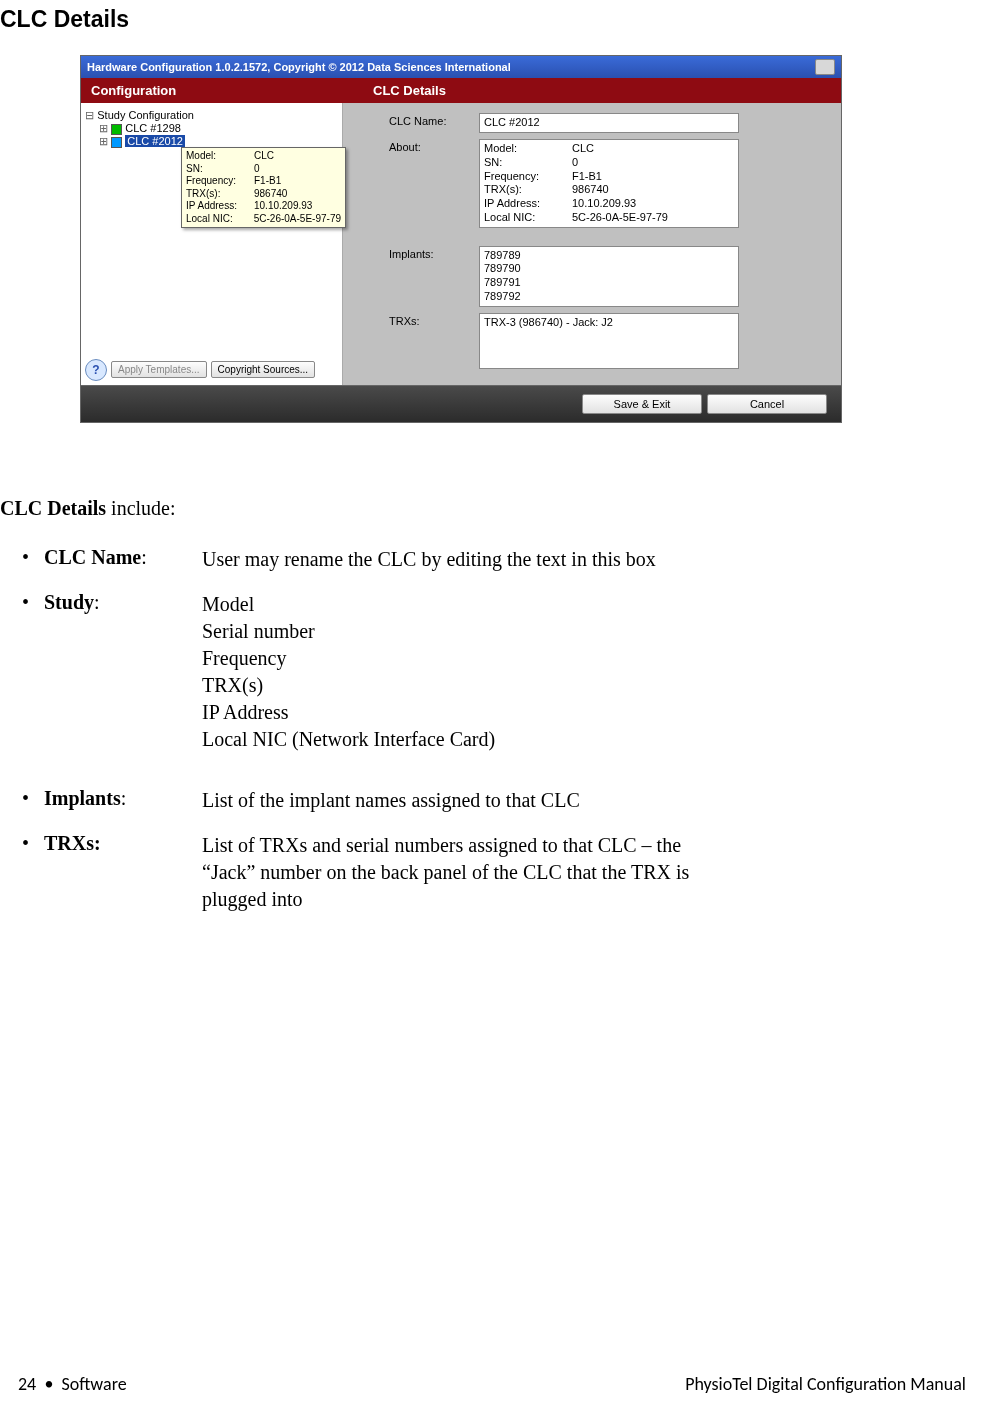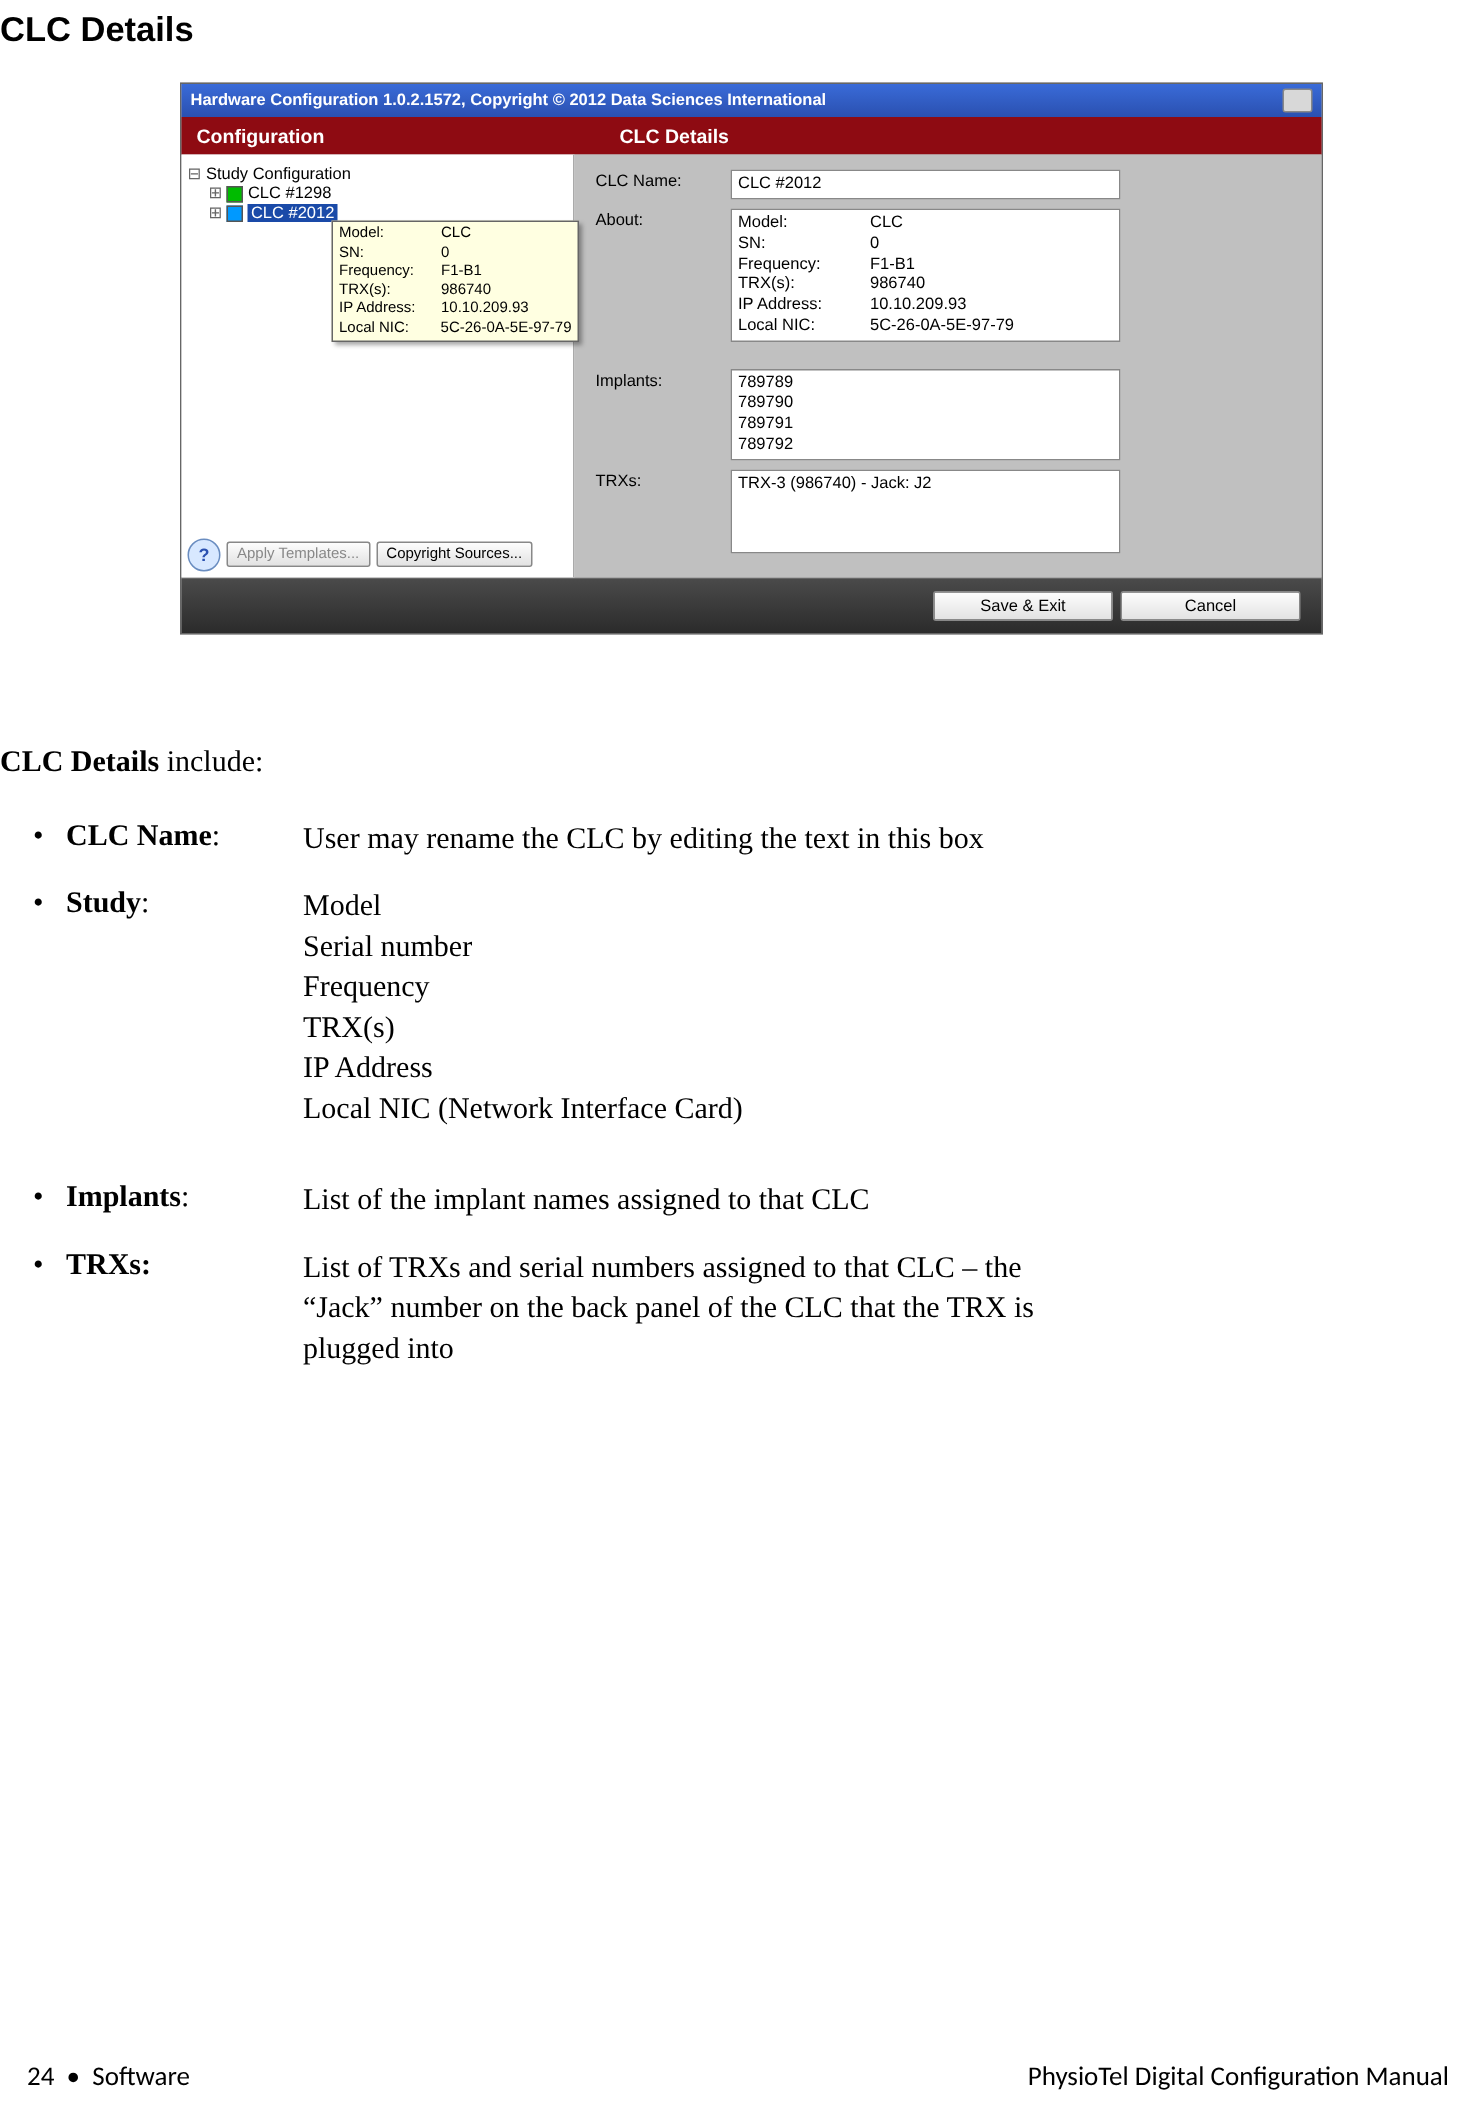--- a/index.html
+++ b/index.html
@@ -18,21 +18,21 @@
     font-family: Arial, sans-serif;
   }
   .intro {
     font-size: 20px;
     line-height: 1.35;
     margin-bottom: 50px;
   }
   .intro .b { font-weight: bold; }
 
   
-  .shot-wrap { margin-left: 120px; }
+  .shot-wrap { margin-left: 80px; }
   .shot {
     width: 760px;
     border: 1px solid #666;
     background: #c0c0c0;
     font-family: "Segoe UI", Tahoma, Arial, sans-serif;
     font-size: 11px;
     color: #000;
   }
   .titlebar {
     background: linear-gradient(#3a6bd8, #2a50b0);
@@ -53,21 +53,21 @@
   .redbar {
     display: flex;
     background: #8e0b12;
     color: #fff;
     font-weight: bold;
     font-size: 13px;
   }
   .redbar .left  { width: 262px; padding: 5px 10px; }
   .redbar .right { flex: 1; padding: 5px 10px; }
 
-  .columns { display: flex; }
+  .columns { display: flex; gap: 32px; }
   .col-tree {
     width: 262px;
     background: #fff;
     min-height: 270px;
     border-right: 1px solid #aaa;
     padding: 6px 4px;
     box-sizing: border-box;
     position: relative;
     font-size: 11px;
   }

